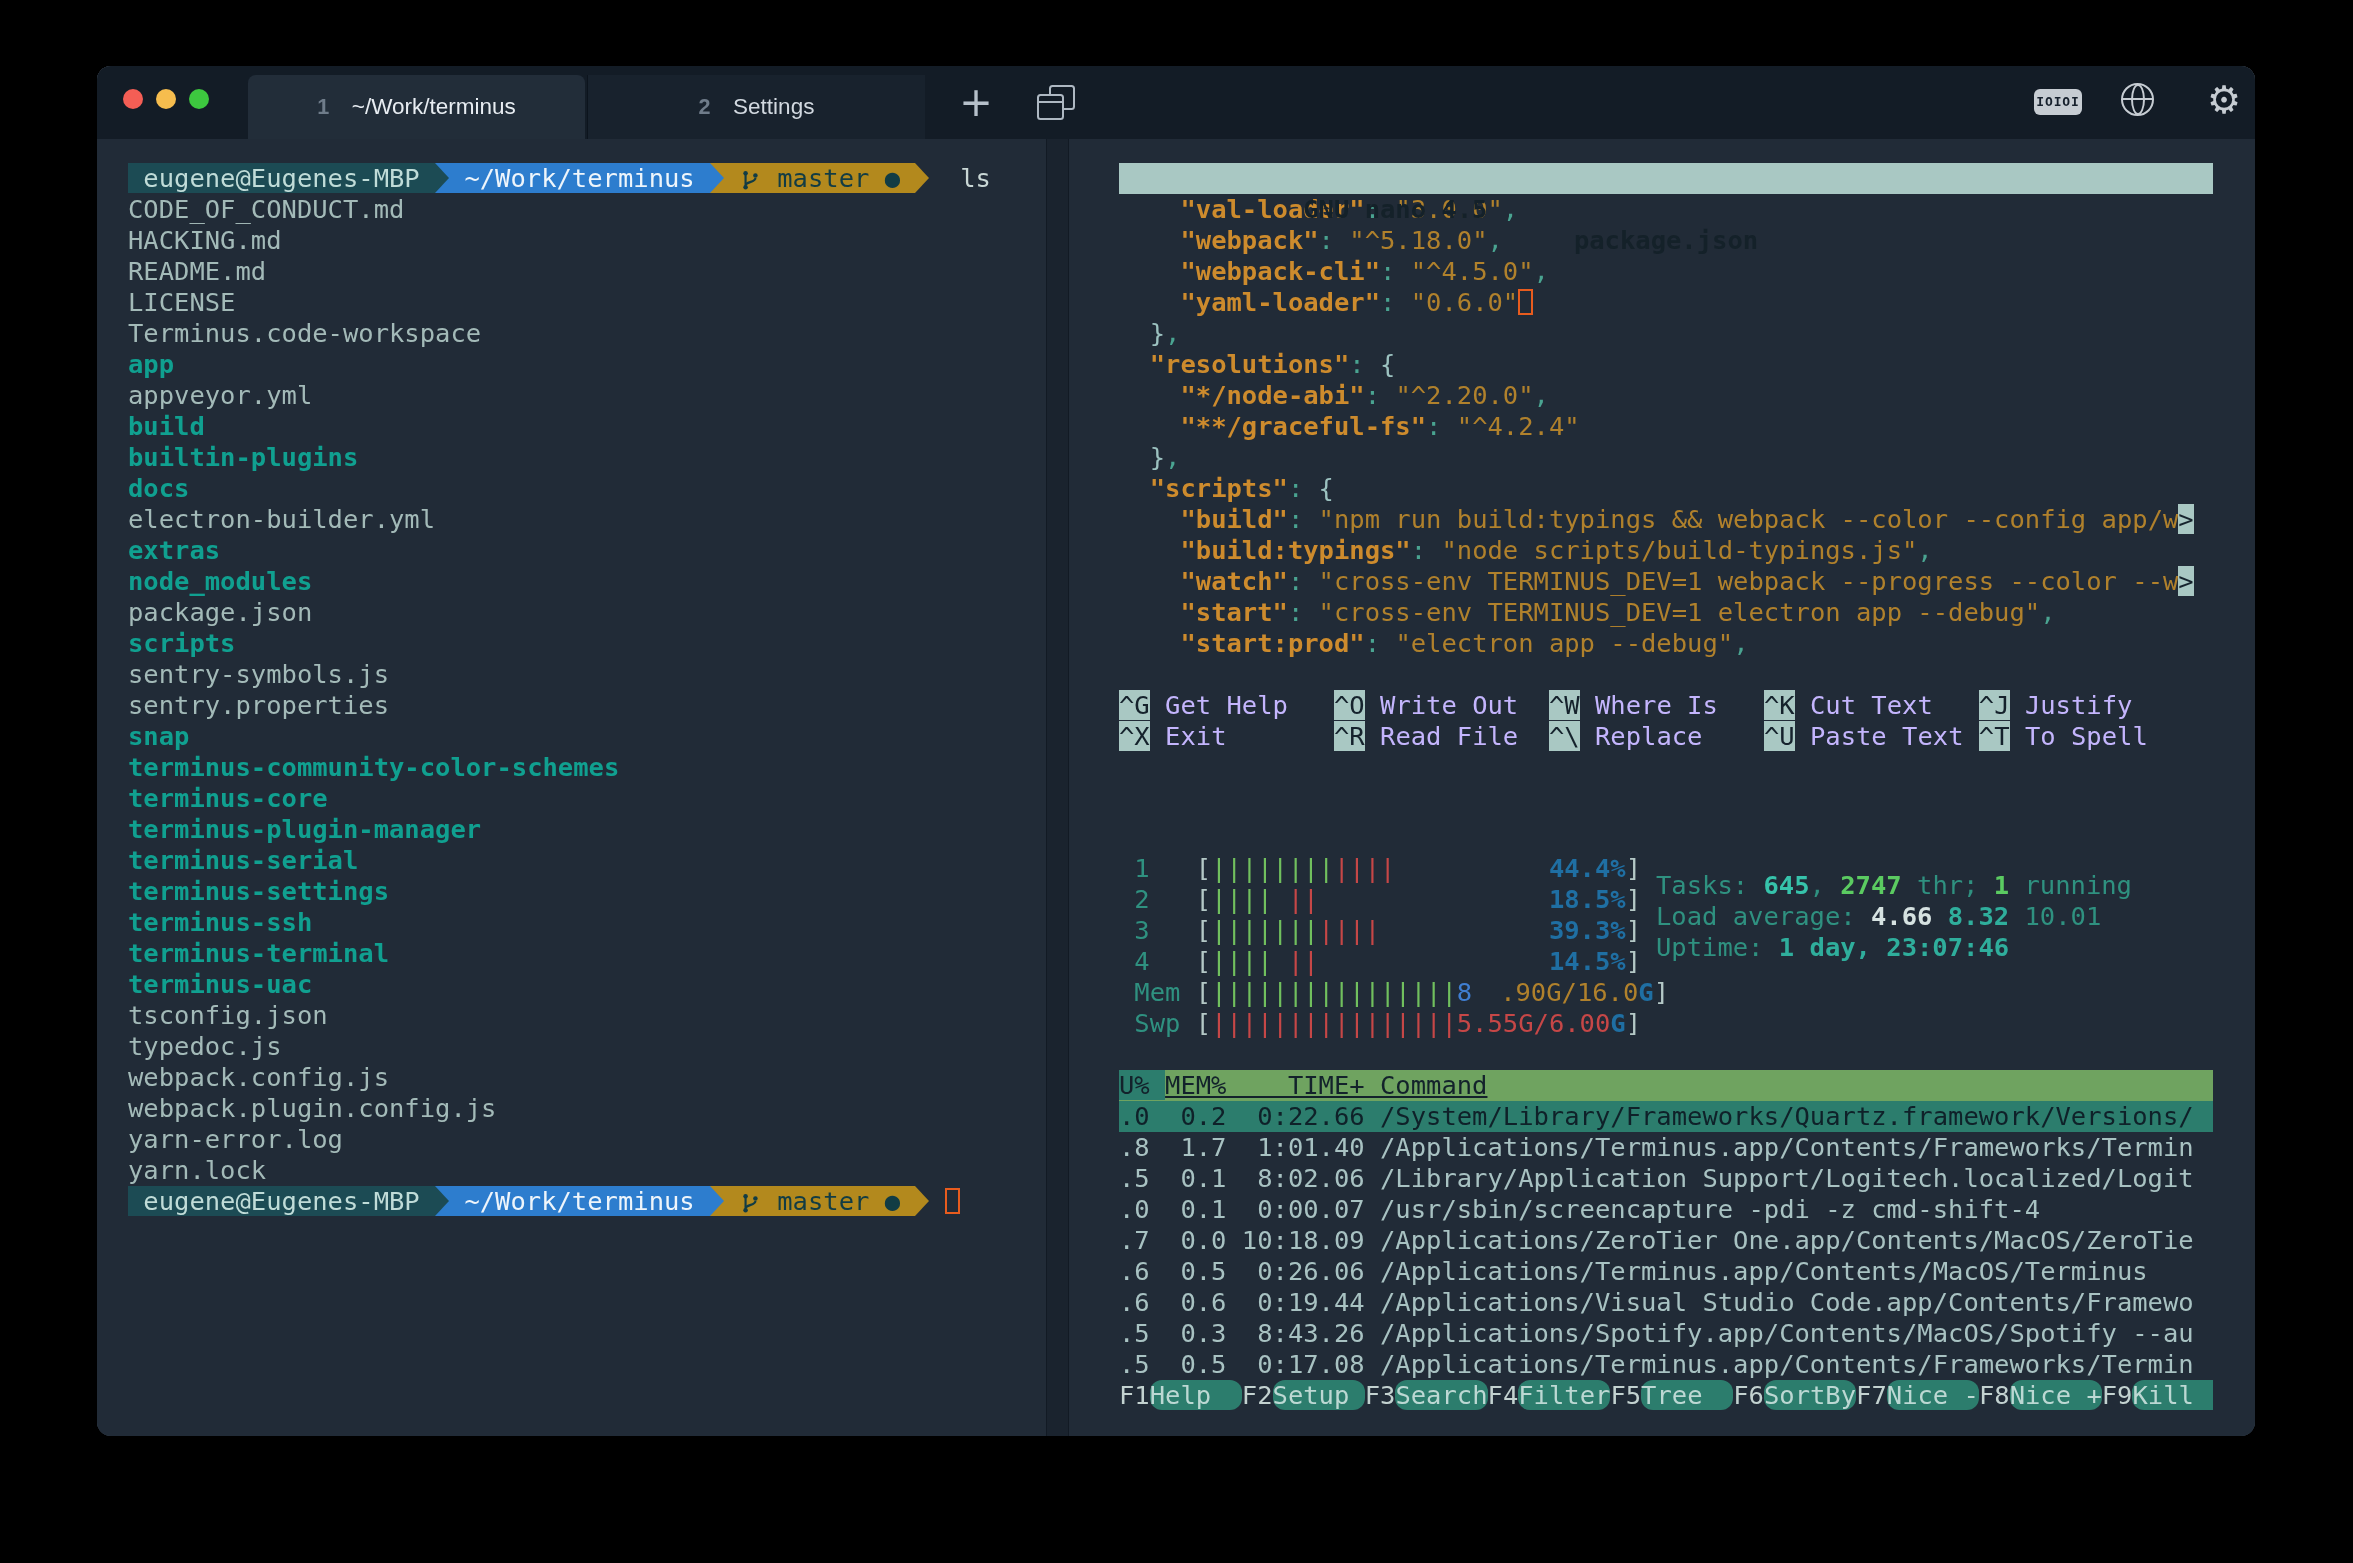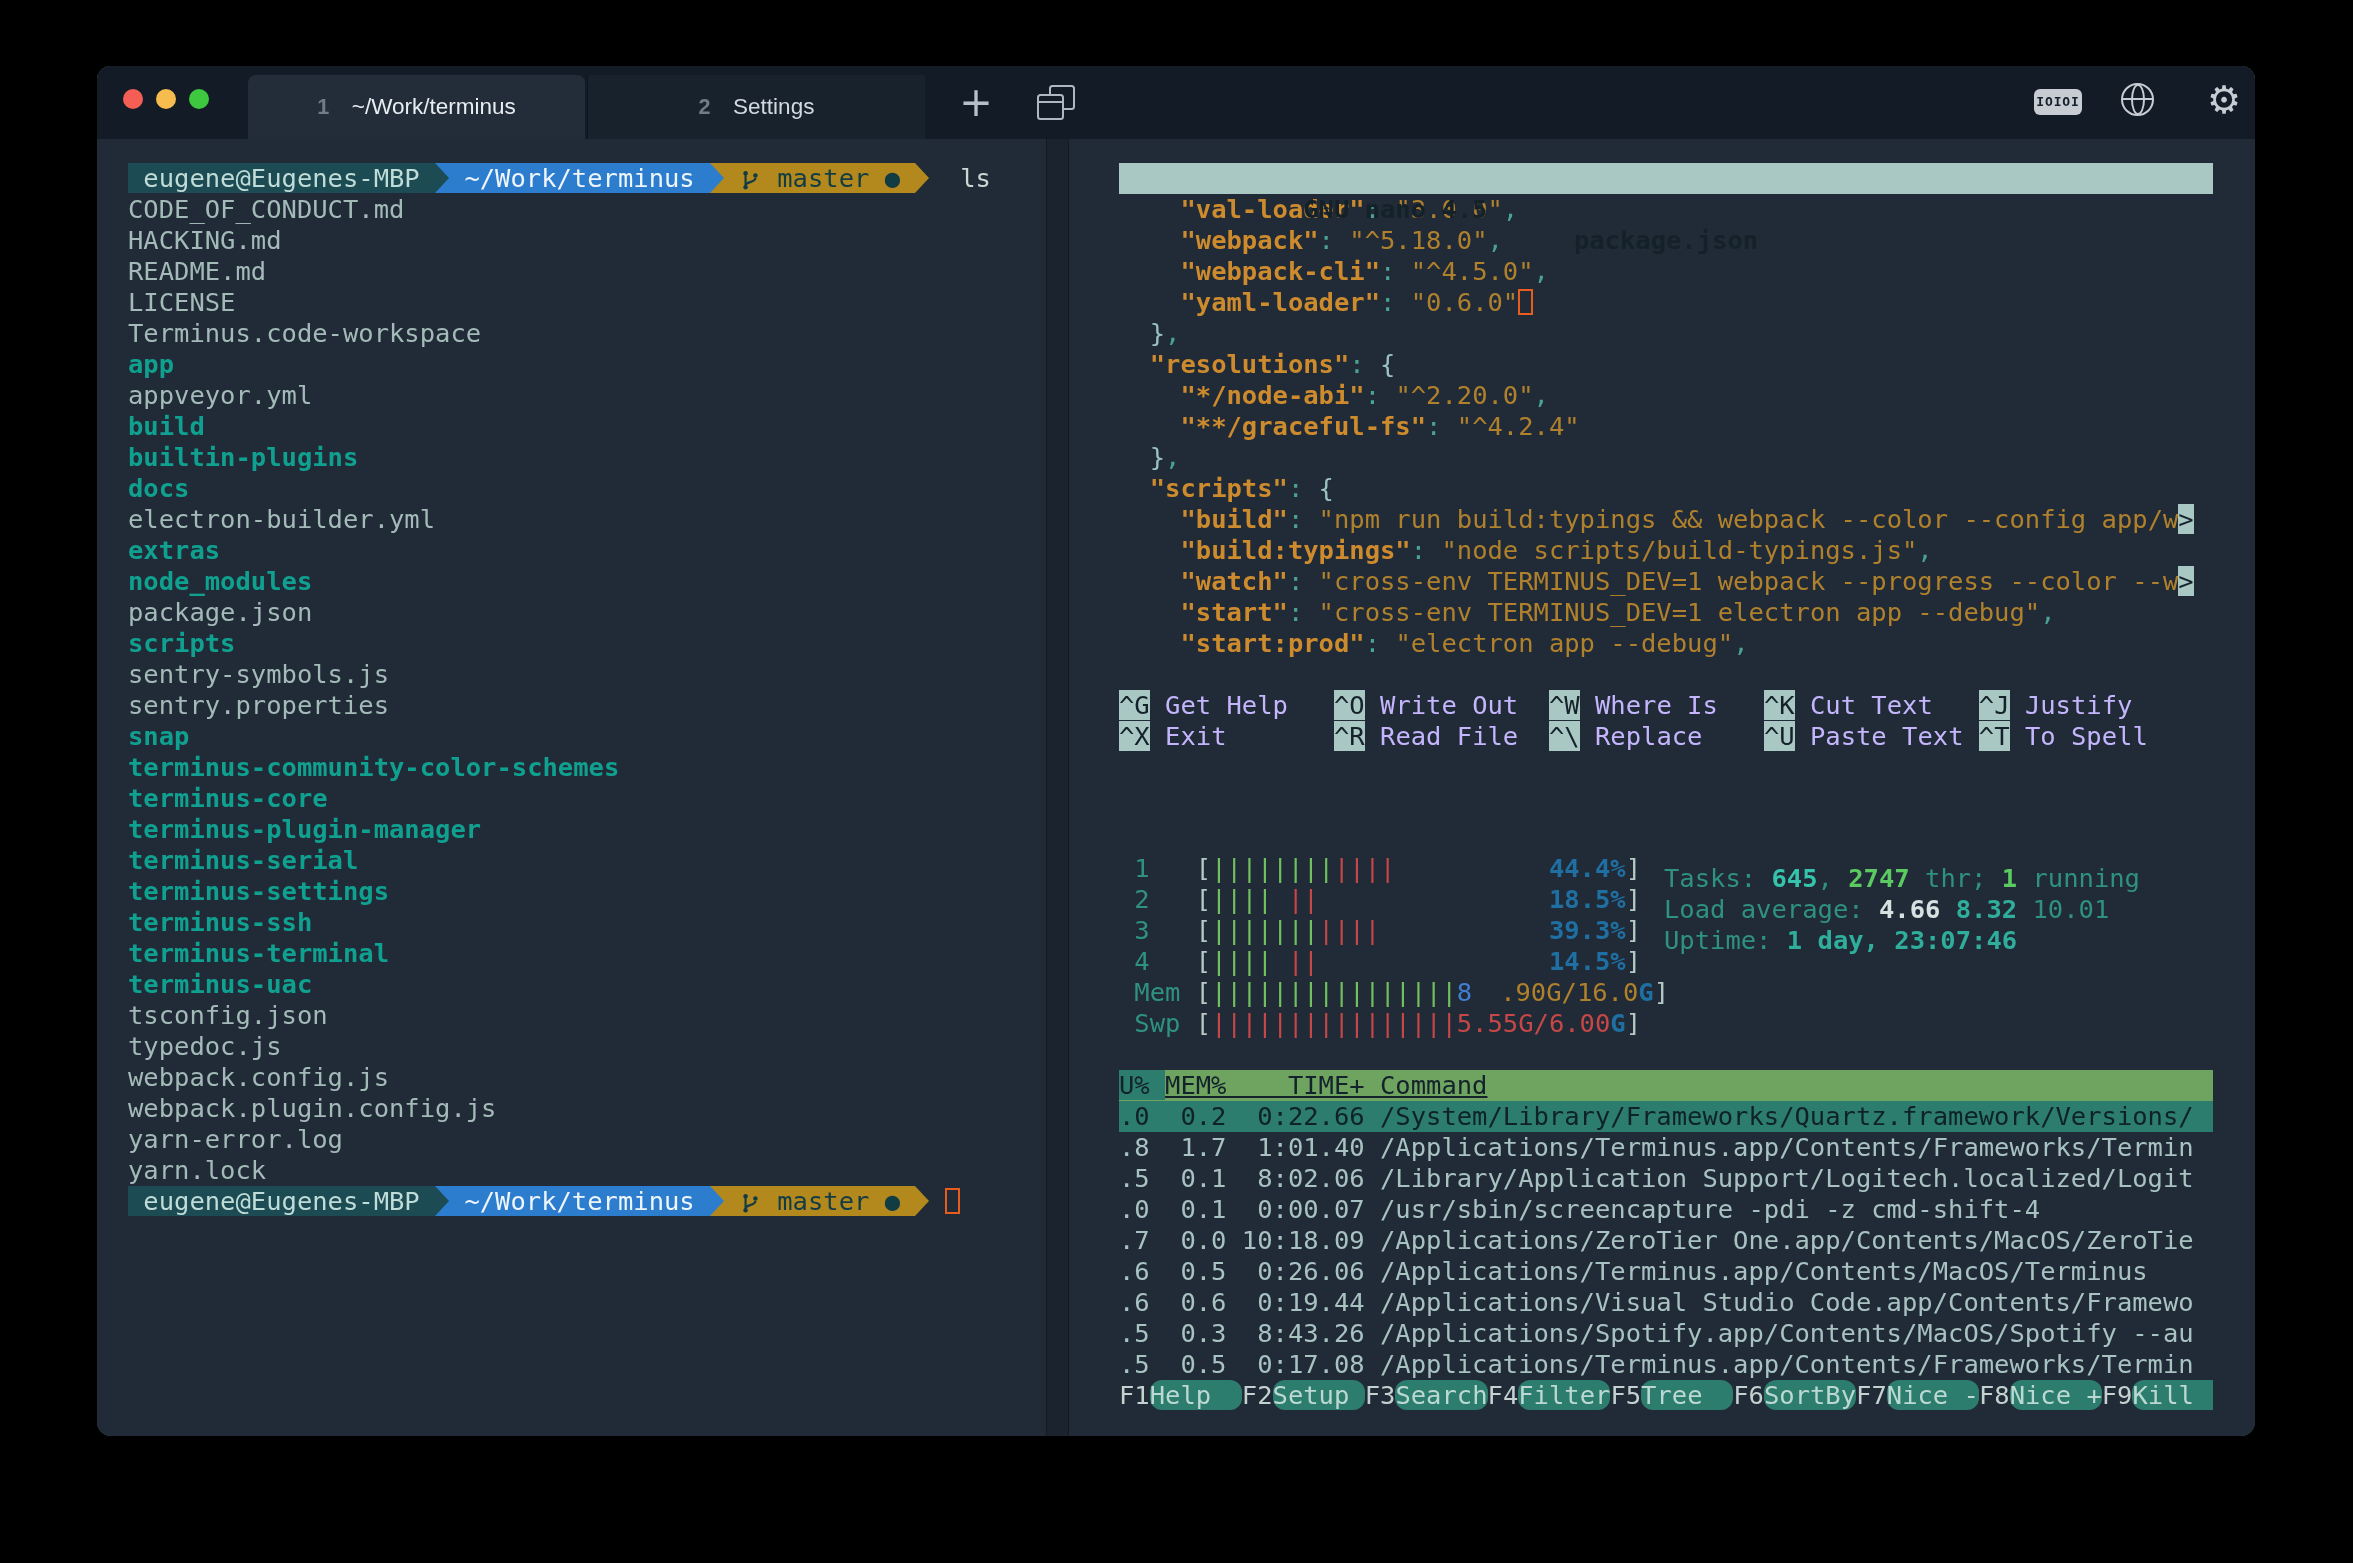--- a/index.html
+++ b/index.html
@@ -66,21 +66,21 @@
   .arr{display:inline-block;width:0;height:0;border-top:15.7px solid transparent;border-bottom:15.7px solid transparent;
     border-left:14.7px solid transparent;vertical-align:top;}
   .a-hd{border-left-color:#1c4b54;background:#2d7dce;}
   .a-dg{border-left-color:#2d7dce;background:#b3891d;}
   .a-ge{border-left-color:#b3891d;}
   
   .nanobar{position:relative;height:31px;line-height:31px;background:#a9c8c3;color:#142129;white-space:pre;font-weight:bold;}
   .nanofile{position:absolute;left:50%;transform:translateX(-50%);}
   
   .htop{position:absolute;left:0;right:0;top:714px;}
-  .htop-info{position:absolute;left:537px;top:10px;margin-left:8px;}
+  .htop-info{position:absolute;left:537px;top:17px;}
 </style>
 </head>
 <body>
 
 <div class="page">
   <div class="window">
 
     <div class="titlebar">
       <div class="lights">
         <span class="light r"></span>

